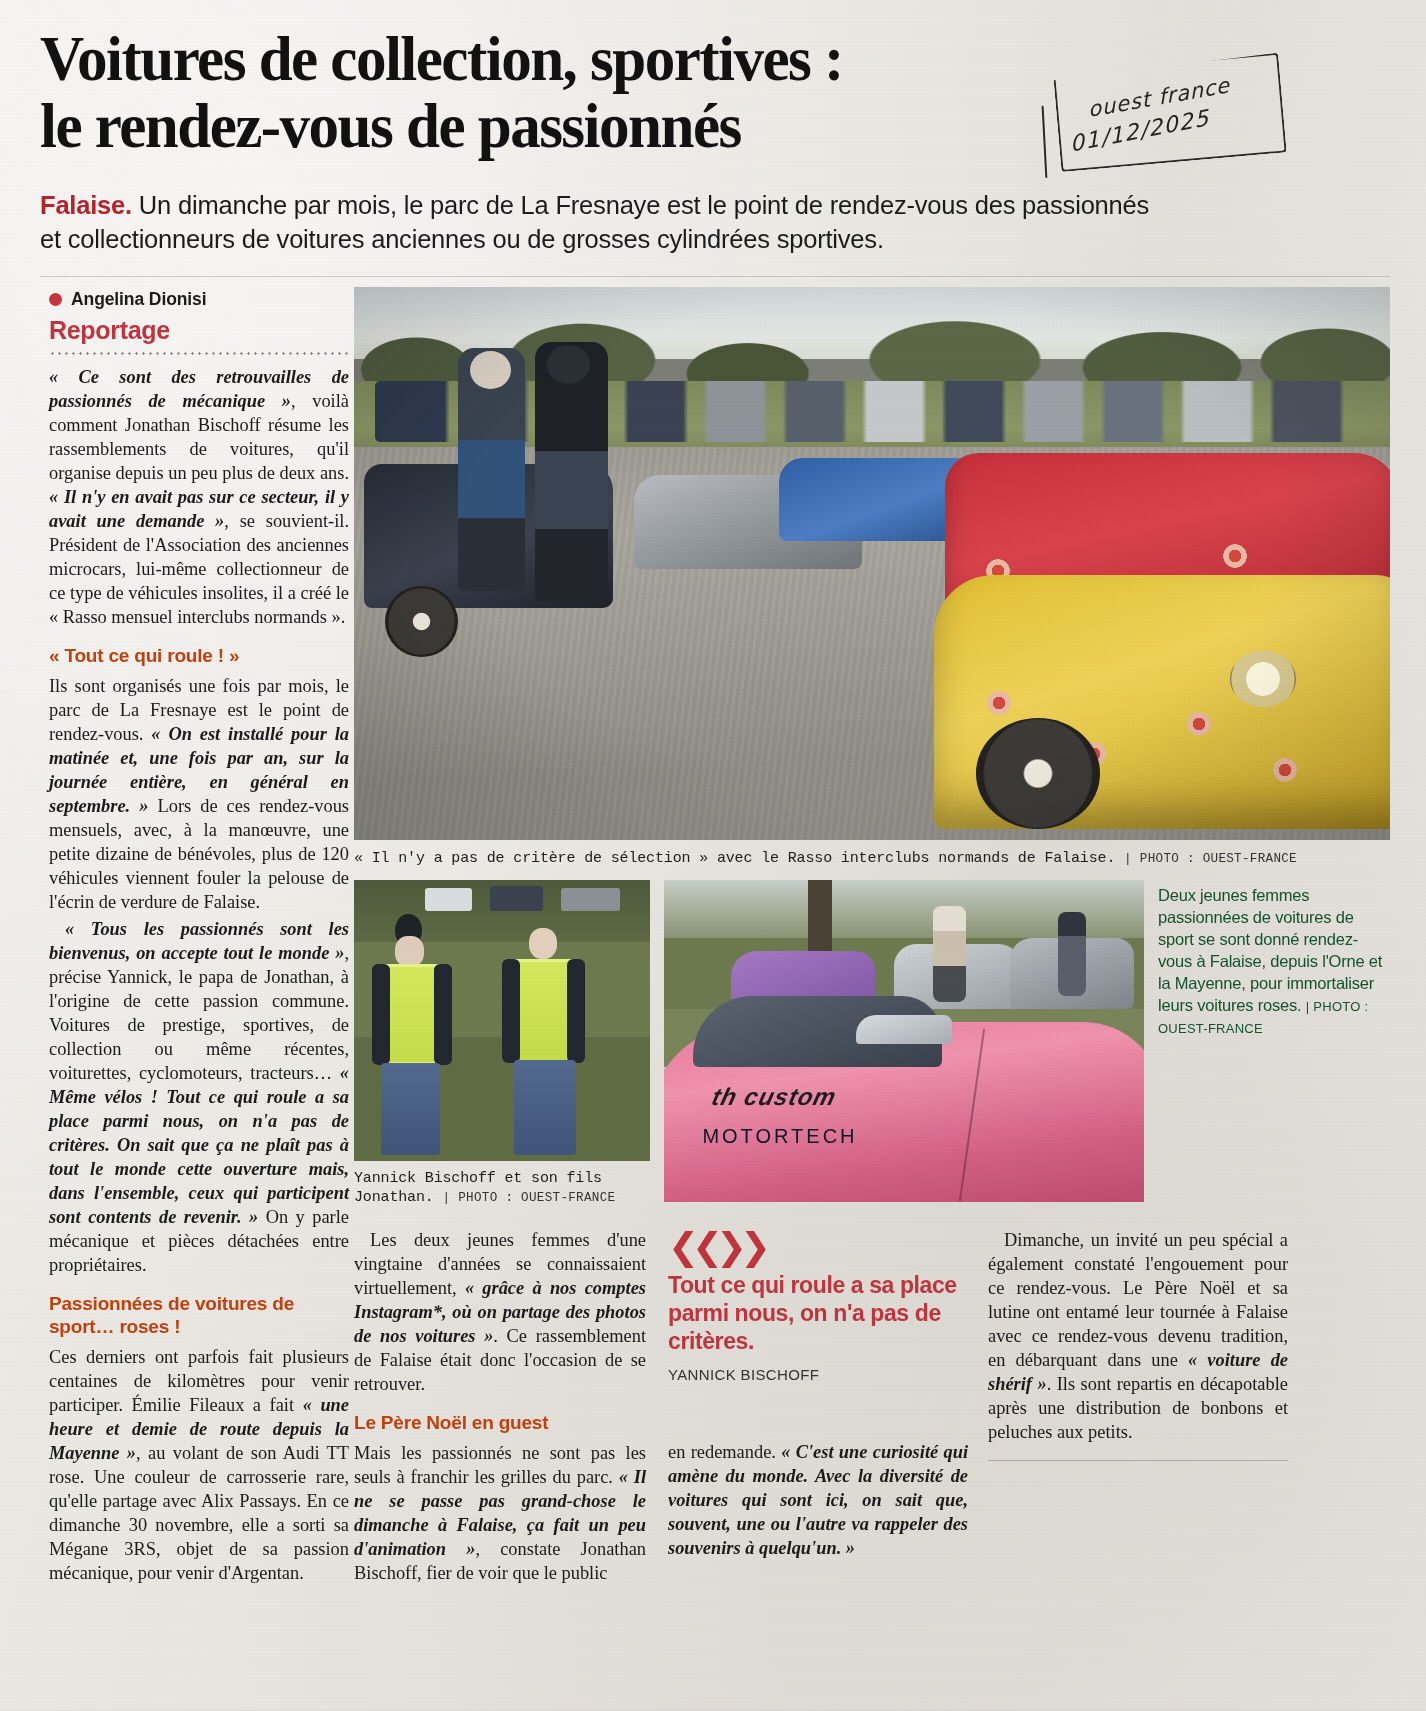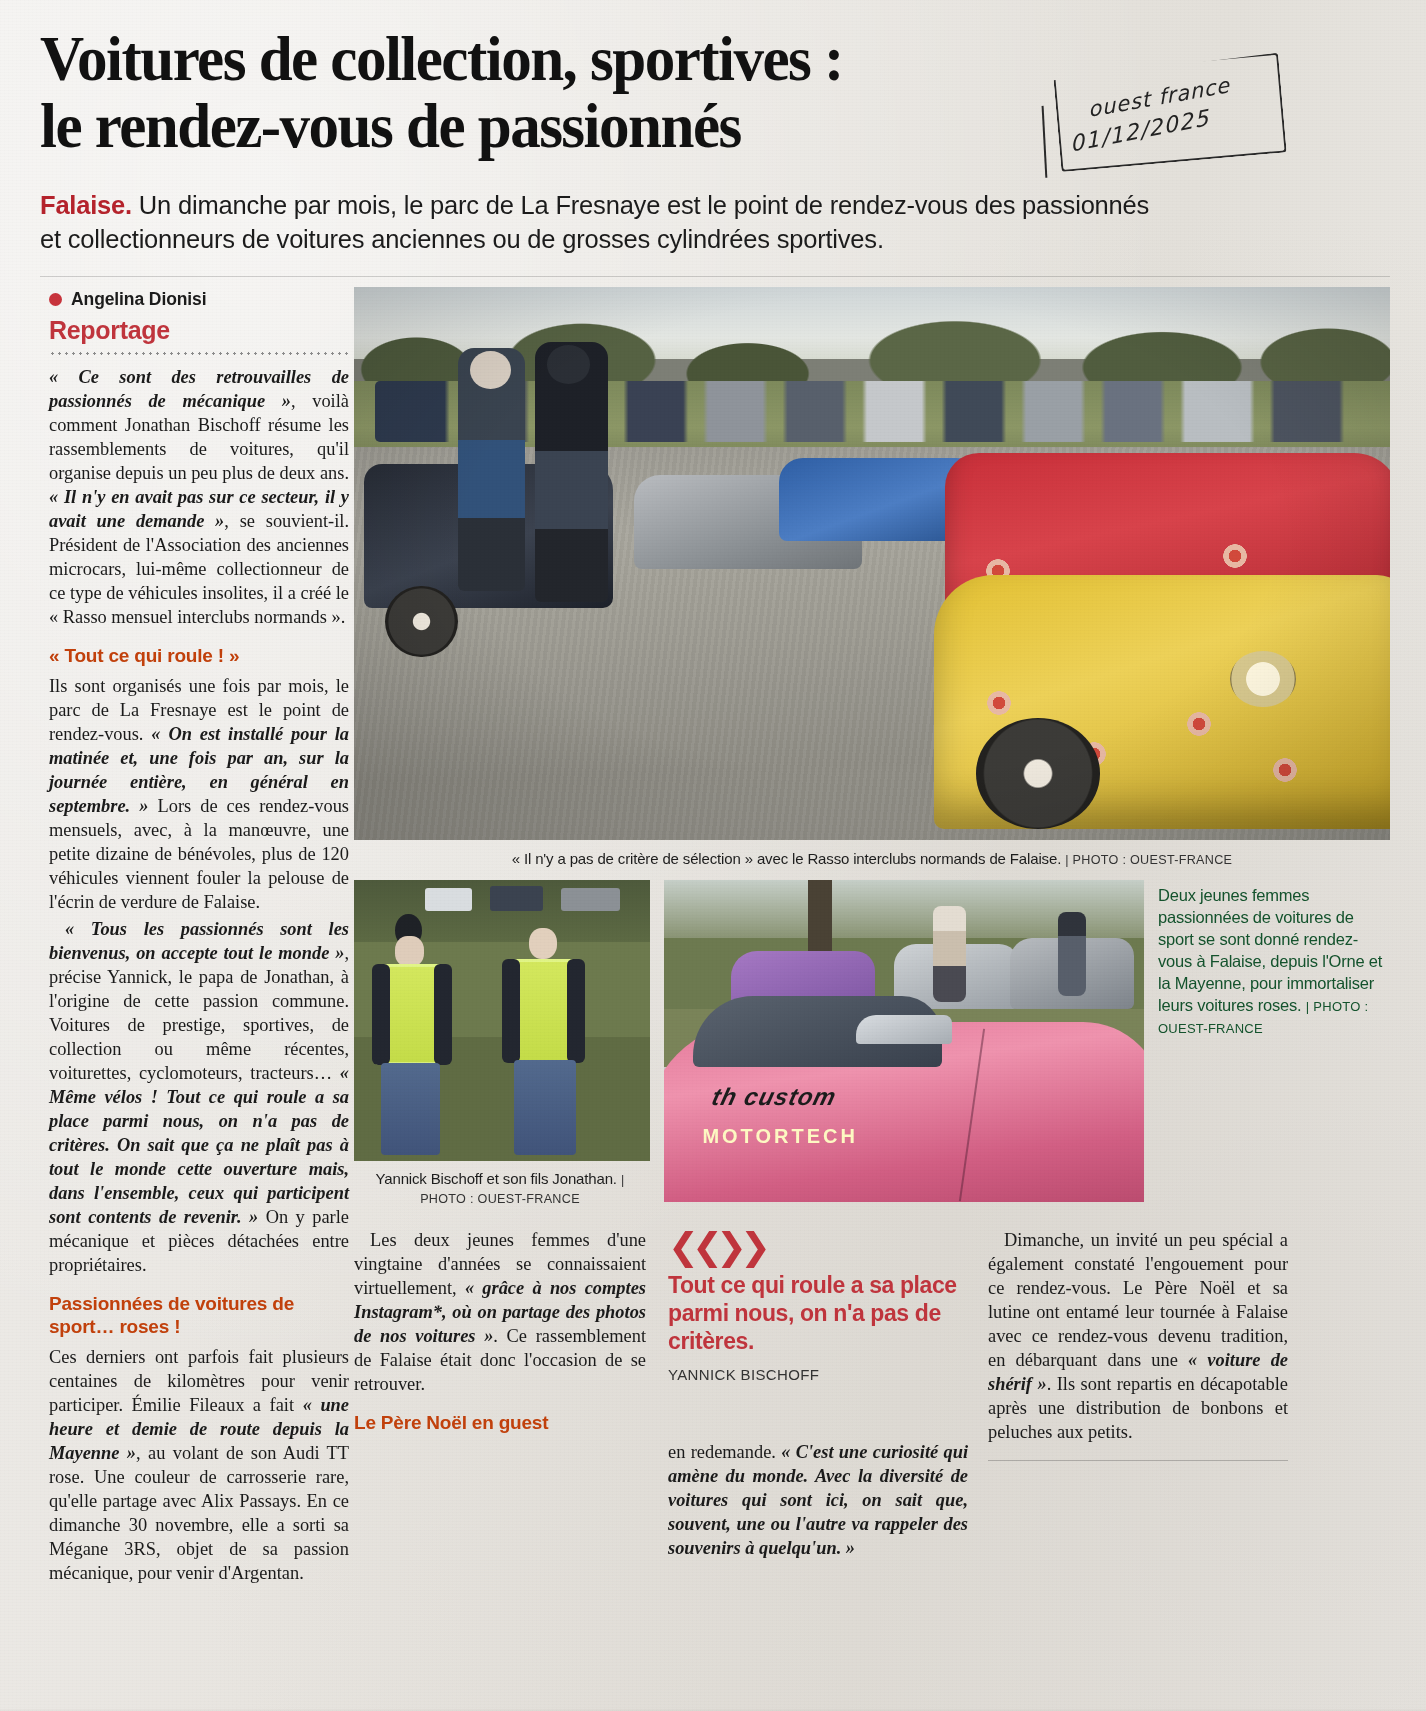--- a/index.html
+++ b/index.html
@@ -96,22 +96,22 @@
     font-family:"Liberation Sans",sans-serif;
     font-size:19px;font-weight:700;color:#c2410c;line-height:1.22;
     margin:15px 0 7px 0;letter-spacing:-.2px;
   }
 
   
   .photo{position:absolute;overflow:hidden;background:#7d7f76;}
   .photo .ph-inner{position:absolute;inset:0;}
   .caption{
     position:absolute;
-    font-family:Liberation Sans, sans-serif;
-    font-size:15px;line-height:1.26;color:#1d1d1d;letter-spacing:-.15px;text-align:center;
+    font-family:Liberation Mono, monospace;
+    font-size:15px;line-height:1.26;color:#1d1d1d;letter-spacing:-.15px;
   }
   .caption .credit{font-size:12.6px;letter-spacing:.3px;color:#333;}
 
   
   .sky{position:absolute;left:0;top:0;right:0;height:13%;
     background:linear-gradient(180deg,#cfd6d8,#e3e6e2 70%,#d8dcd2);}
   .trees{position:absolute;left:0;top:2%;right:0;height:16%;
     background:
       radial-gradient(ellipse 90px 52px at 6% 80%,#4e5a3d 0 60%,rgba(0,0,0,0) 62%),
       radial-gradient(ellipse 120px 60px at 22% 70%,#566243 0 60%,rgba(0,0,0,0) 62%),
@@ -310,34 +310,35 @@
       <div style="position:absolute;left:56%;top:8%;width:7%;height:30%;background:linear-gradient(180deg,#e4ddd2 0 26%,#cbbfae 26% 62%,#4a4a52 62% 100%);border-radius:8px;"></div>
       <div style="position:absolute;left:82%;top:10%;width:6%;height:26%;background:linear-gradient(180deg,#30343c 0 28%,#585f6b 28% 100%);border-radius:8px;"></div>
 
       <div style="position:absolute;left:-4%;top:44%;width:108%;height:58%;background:linear-gradient(172deg,#e57b9c 0%,#ef93ae 30%,#d25f84 70%,#b94a6d 100%);border-radius:110px 80px 0 0;"></div>
       <div style="position:absolute;left:6%;top:36%;width:52%;height:22%;background:linear-gradient(160deg,#5b6470,#39414d);border-radius:60px 40px 6px 6px;"></div>
       <div style="position:absolute;left:40%;top:42%;width:20%;height:9%;background:linear-gradient(160deg,#d9dde1,#a7adb3);border-radius:20px 8px 4px 4px;"></div>
       <div style="position:absolute;left:10%;top:63%;width:46%;height:10%;
         color:#1d1d1d;font-family:'Liberation Sans',sans-serif;font-style:italic;font-weight:700;
         font-size:24px;letter-spacing:1px;transform:skewX(-14deg);">th custom</div>
       <div style="position:absolute;left:8%;top:76%;width:50%;height:10%;
-        color:#fef9c3;font-family:'Liberation Sans',sans-serif;font-weight:700;
+        color:#0f172a;font-family:'Liberation Sans',sans-serif;font-weight:400;
         font-size:20px;letter-spacing:3px;">MOTORTECH</div>
       <div style="position:absolute;left:64%;top:46%;width:2px;height:54%;background:rgba(80,30,50,.45);transform:rotate(8deg);"></div>
     </div>
   </div>
 
   <div class="sidecap" style="position:absolute;left:1158px;top:885px;width:232px;">
     <span>Deux jeunes femmes passionnées de voitures de sport se sont donné rendez-vous à Falaise, depuis l'Orne et la Mayenne, pour immortaliser leurs voitures roses.</span>
     <span class="credit">| PHOTO : OUEST-FRANCE</span>
   </div>
 
   <div class="col" style="left:354px;top:1228px;width:292px;">
     <p class="body-txt indent"><span>Les deux jeunes femmes d'une vingtaine d'années se connaissaient virtuellement, </span><span class="it">« grâce à nos comptes Instagram*, où on partage des photos de nos voitures »</span><span>. Ce rassemblement de Falaise était donc l'occasion de se retrouver.</span></p>
     <div class="subhead">Le Père Noël en guest</div>
+    <p class="body-txt"><span>Mais les passionnés ne sont pas les seuls à franchir les grilles du parc. </span><span class="it">« Il ne se passe pas grand-chose le dimanche à Falaise, ça fait un peu d'animation »</span><span>, constate Jonathan Bischoff, fier de voir que le public</span></p>
   </div>
 
   <div class="pullq" style="left:668px;top:1228px;width:300px;">
     <div class="chev">❮❮❯❯</div>
     <div class="pq-text">Tout ce qui roule a sa place parmi nous, on n'a pas de critères.</div>
     <div class="pq-attr">YANNICK BISCHOFF</div>
   </div>
 
   <div class="col" style="left:668px;top:1440px;width:300px;">
     <p class="body-txt"><span>en redemande. </span><span class="it">« C'est une curiosité qui amène du monde. Avec la diversité de voitures qui sont ici, on sait que, souvent, une ou l'autre va rappeler des souvenirs à quelqu'un. »</span></p>

